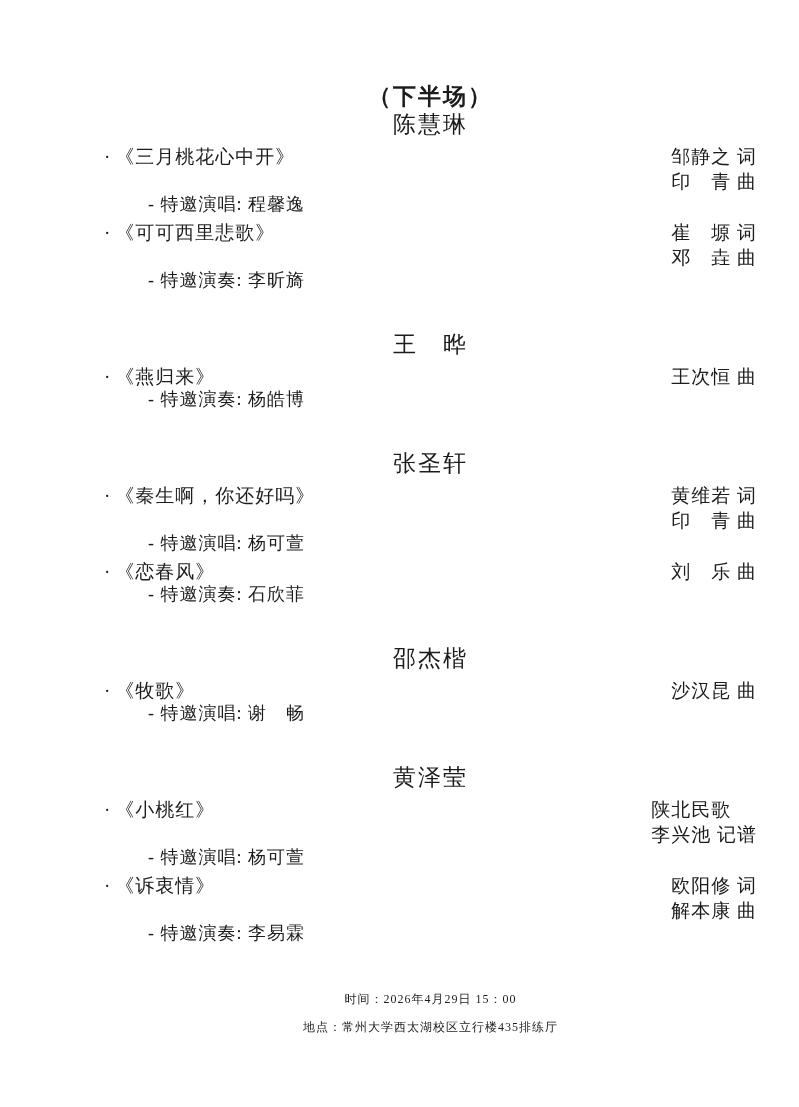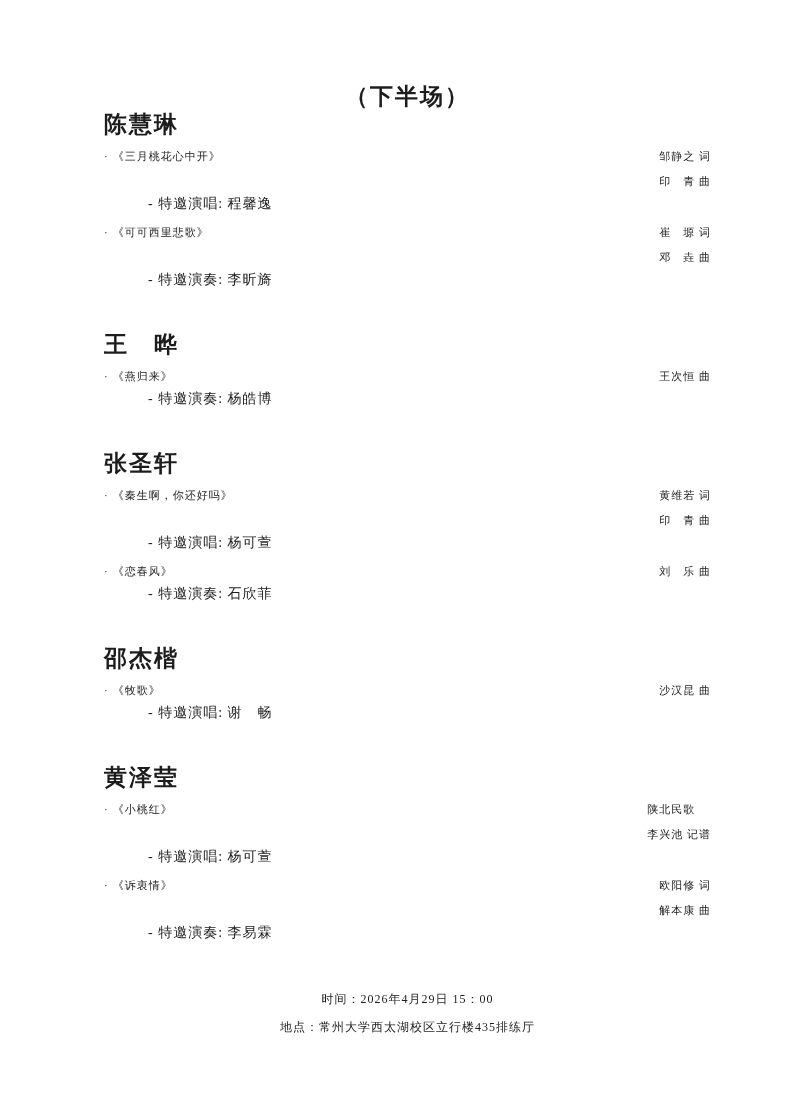--- a/index.html
+++ b/index.html
@@ -11,70 +11,71 @@
     width: 799px;
     height: 1107px;
     overflow: hidden;
     font-family: "Liberation Serif", "DejaVu Serif", serif;
     color: #1c1c1c;
   }
   .page {
     box-sizing: border-box;
     width: 799px;
     height: 1107px;
-    padding: 84px 88px 0 104px;
+    padding: 84px 42px 0 104px;
     border-radius: 30px;
   }
   .part-title {
     margin: 0;
     font-size: 23px;
     line-height: 26px;
     font-weight: bold;
     text-align: center;
     letter-spacing: 2px;
   }
   .performer-name {
     margin: 42px 0 6px 0;
     font-size: 23px;
     line-height: 26px;
-    font-weight: bold;
+    font-weight: normal;
+    text-align: center;
     letter-spacing: 2px;
   }
   .performer:first-child .performer-name {
     margin-top: 2px;
   }
   .piece + .piece {
     margin-top: 6px;
   }
   .piece-row {
     display: flex;
     justify-content: space-between;
     align-items: flex-start;
-    font-size: 11px;
+    font-size: 19px;
     line-height: 25px;
   }
   .piece-title-wrap {
     letter-spacing: 1px;
     white-space: pre;
   }
   .bullet {
     display: inline-block;
     margin-right: 4px;
   }
   .piece-title {
     font-style: normal;
   }
   .credits {
     text-align: left;
     white-space: pre;
     letter-spacing: 1px;
   }
   .guest {
     margin: 0 0 0 44px;
-    font-size: 14px;
+    font-size: 18px;
     line-height: 20px;
     letter-spacing: 1px;
     white-space: pre;
   }
   .footer {
     margin-top: 42px;
     text-align: center;
     font-size: 12px;
     line-height: 28px;
     letter-spacing: 1px;

